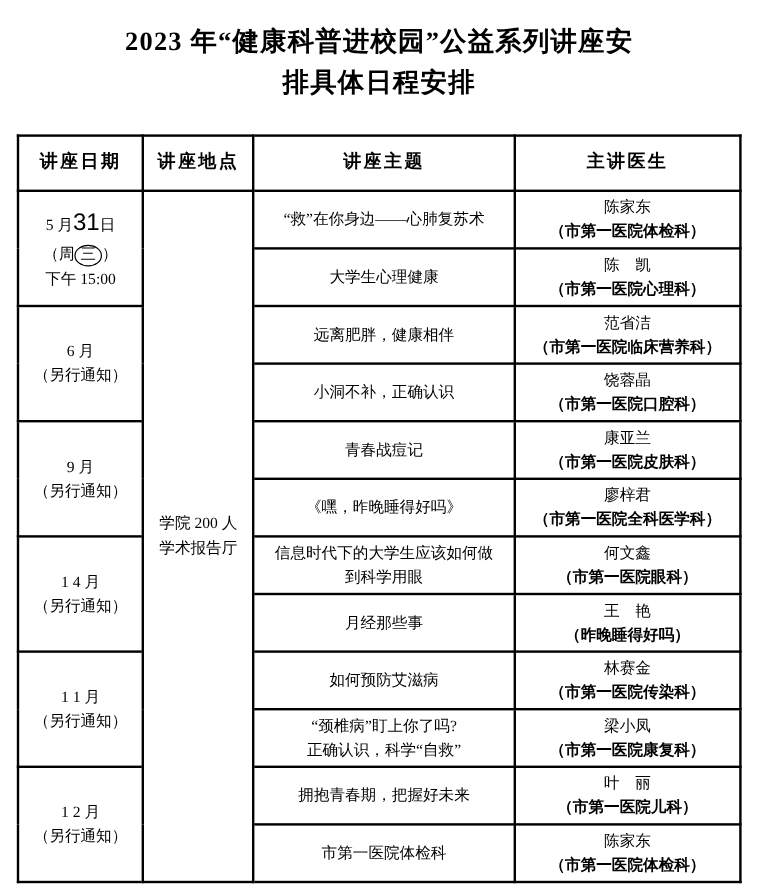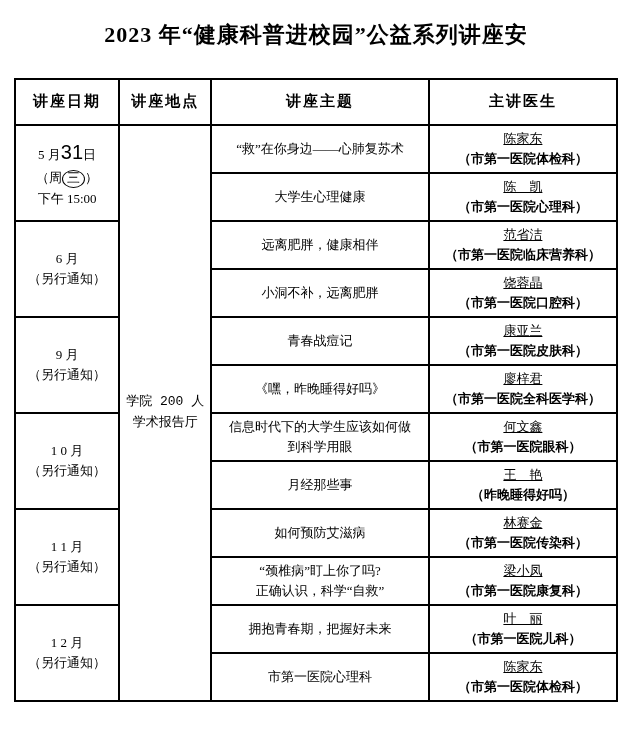--- a/index.html
+++ b/index.html
@@ -59,32 +59,33 @@
     font-weight: normal;
     letter-spacing: 0;
   }
   .circled-char {
     display: inline-block;
     border: 1.5px solid #000;
     border-radius: 50%;
     padding: 0 4px 1px 4px;
     line-height: 1.15;
   }
-  .loc-cell div { line-height: 1.6; font-family: Liberation Mono, monospace; }
-  .doctor-name { display: block; text-decoration: underline; }
+  .loc-cell div { line-height: 1.6; }
+  .doctor-name { display: block; }
   .doctor-dept { display: block; font-weight: bold; }
   .topic-line { display: block; }
 </style>
 </head>
 <body>
 
 <div class="page">
 
   <div class="doc-title">
     <div>2023 年“健康科普进校园”公益系列讲座安</div>
+    <div>排具体日程安排</div>
   </div>
 
   <table class="schedule">
     <colgroup>
       <col class="col-date">
         <col class="col-loc">
         <col class="col-topic">
         <col class="col-doc">
     </colgroup>
     <thead>
@@ -135,21 +136,21 @@
             <span class="topic-line">远离肥胖，健康相伴</span>
             <span class="topic-line"></span>
           </td>
         <td>
             <span class="doctor-name">范省洁</span>
             <span class="doctor-dept">（市第一医院临床营养科）</span>
           </td>
       </tr>
       <tr class="body-row">
         <td>
-            <span class="topic-line">小洞不补，远离肥胖</span>
+            <span class="topic-line">小洞不补，正确认识</span>
             <span class="topic-line"></span>
           </td>
         <td>
             <span class="doctor-name">饶蓉晶</span>
             <span class="doctor-dept">（市第一医院口腔科）</span>
           </td>
       </tr>
 
       <tr class="body-row">
         <td rowspan="2" class="date-cell">
@@ -171,21 +172,21 @@
             <span class="topic-line"></span>
           </td>
         <td>
             <span class="doctor-name">廖梓君</span>
             <span class="doctor-dept">（市第一医院全科医学科）</span>
           </td>
       </tr>
 
       <tr class="body-row">
         <td rowspan="2" class="date-cell">
-          <div>1 0 月</div>
+          <div>1 4 月</div>
           <div>（另行通知）</div>
         </td>
         <td>
             <span class="topic-line">信息时代下的大学生应该如何做</span>
             <span class="topic-line">到科学用眼</span>
           </td>
         <td>
             <span class="doctor-name">何文鑫</span>
             <span class="doctor-dept">（市第一医院眼科）</span>
           </td>
@@ -235,21 +236,21 @@
             <span class="topic-line">拥抱青春期，把握好未来</span>
             <span class="topic-line"></span>
           </td>
         <td>
             <span class="doctor-name">叶　丽</span>
             <span class="doctor-dept">（市第一医院儿科）</span>
           </td>
       </tr>
       <tr class="body-row">
         <td>
-            <span class="topic-line">市第一医院心理科</span>
+            <span class="topic-line">市第一医院体检科</span>
             <span class="topic-line"></span>
           </td>
         <td>
             <span class="doctor-name">陈家东</span>
             <span class="doctor-dept">（市第一医院体检科）</span>
           </td>
       </tr>
     </tbody>
   </table>
 </div>

